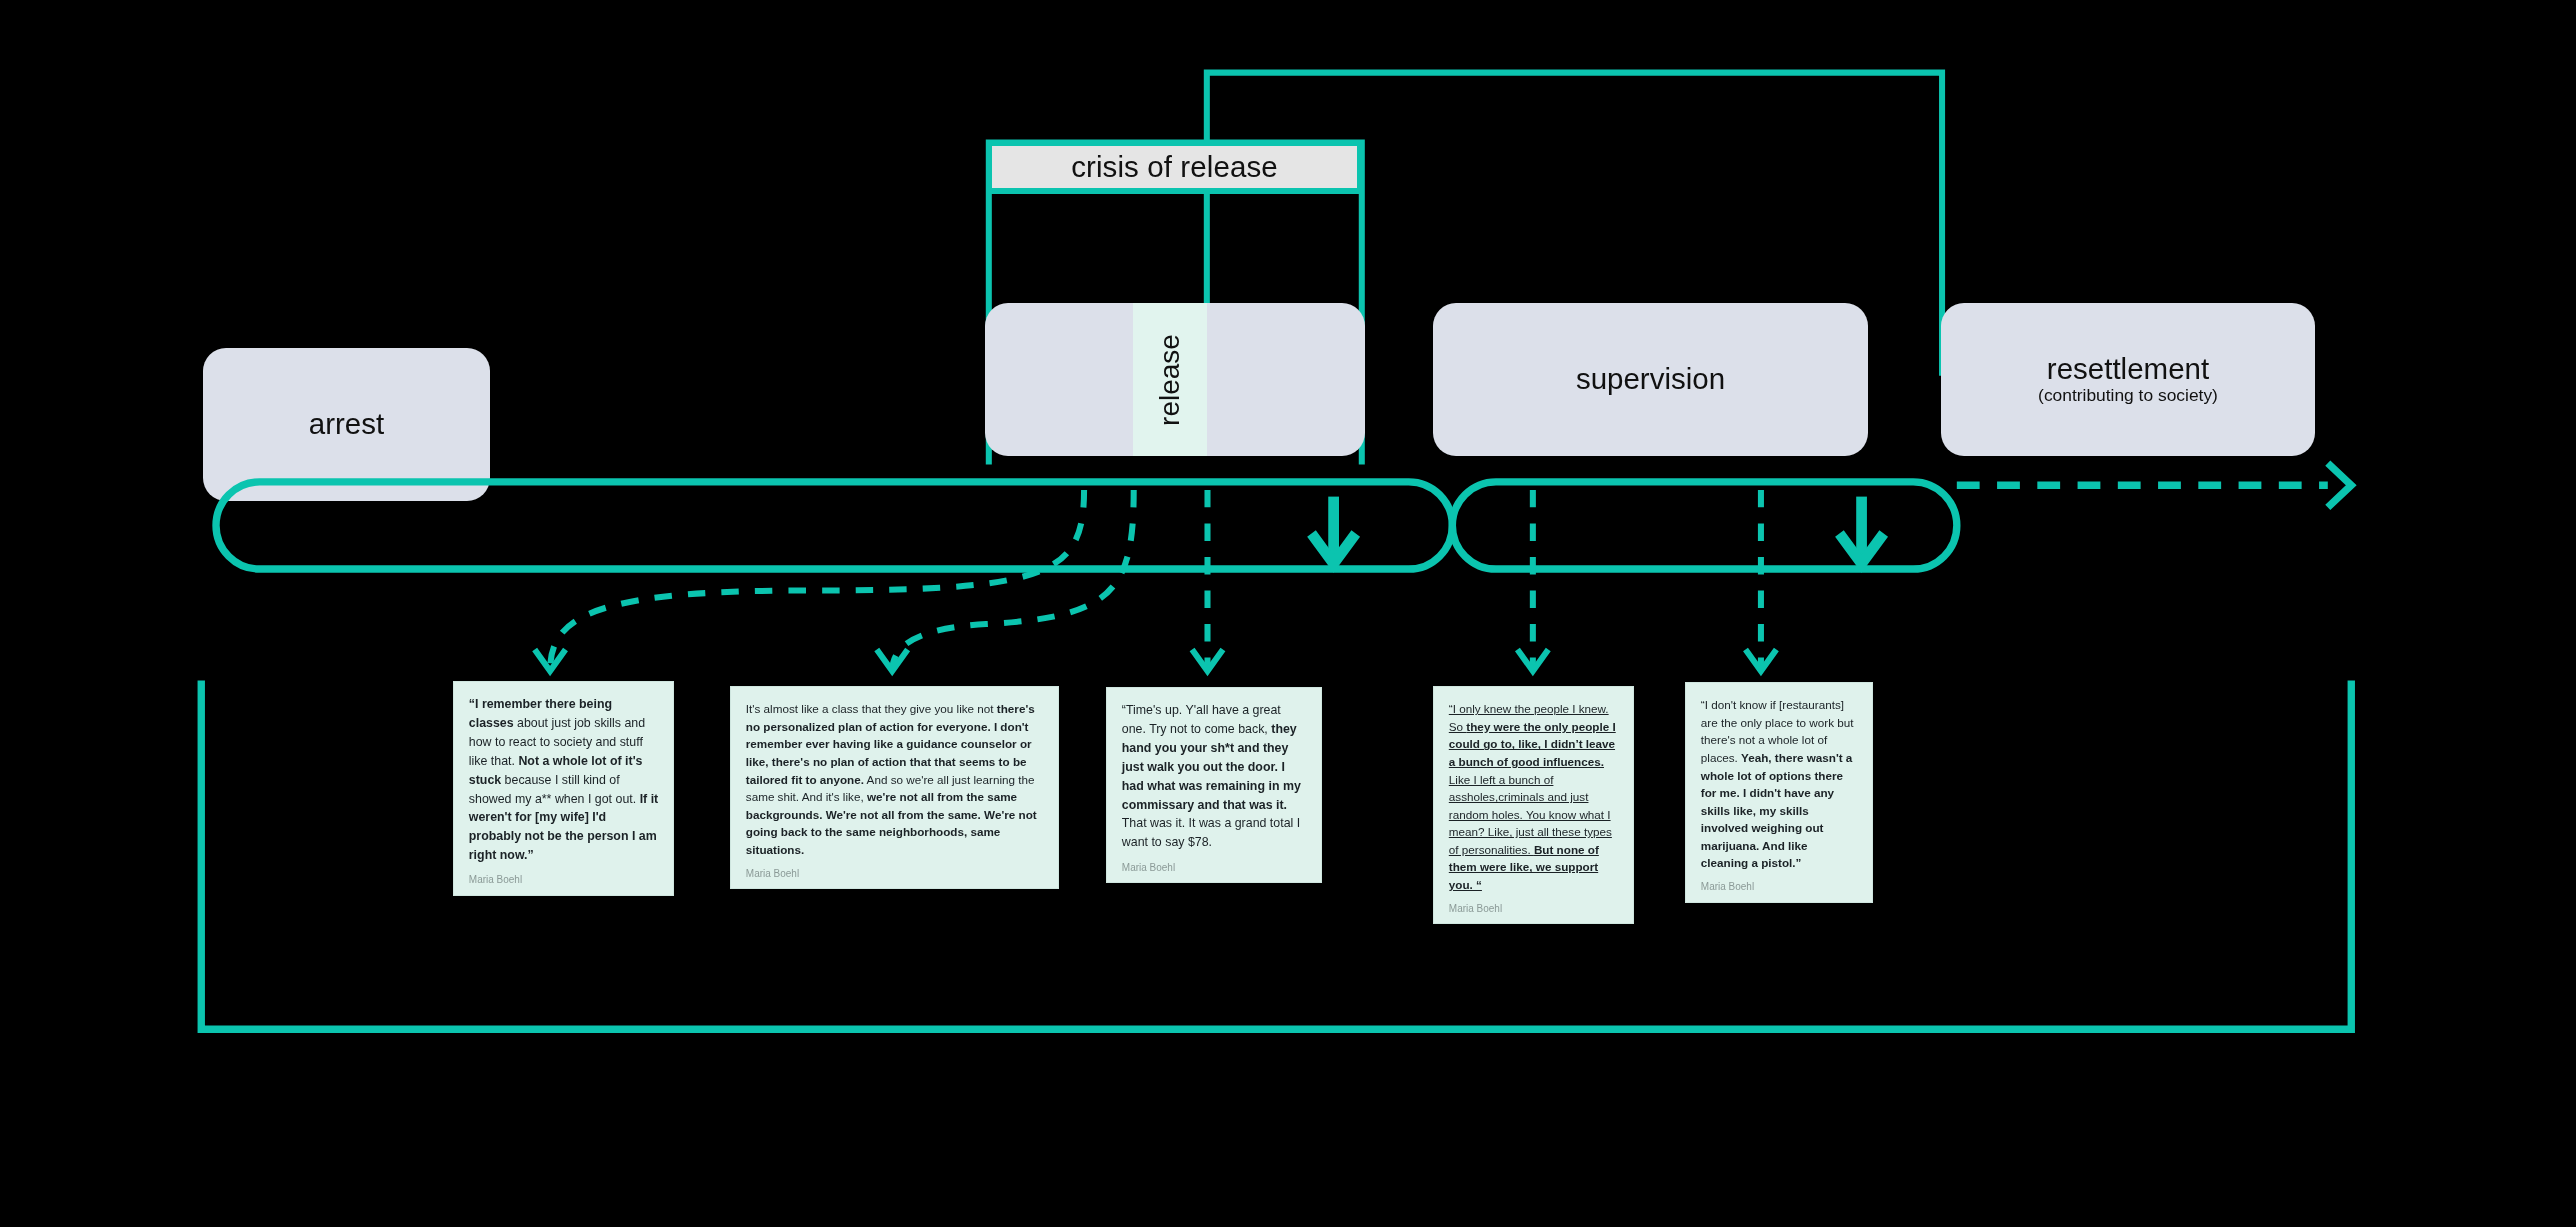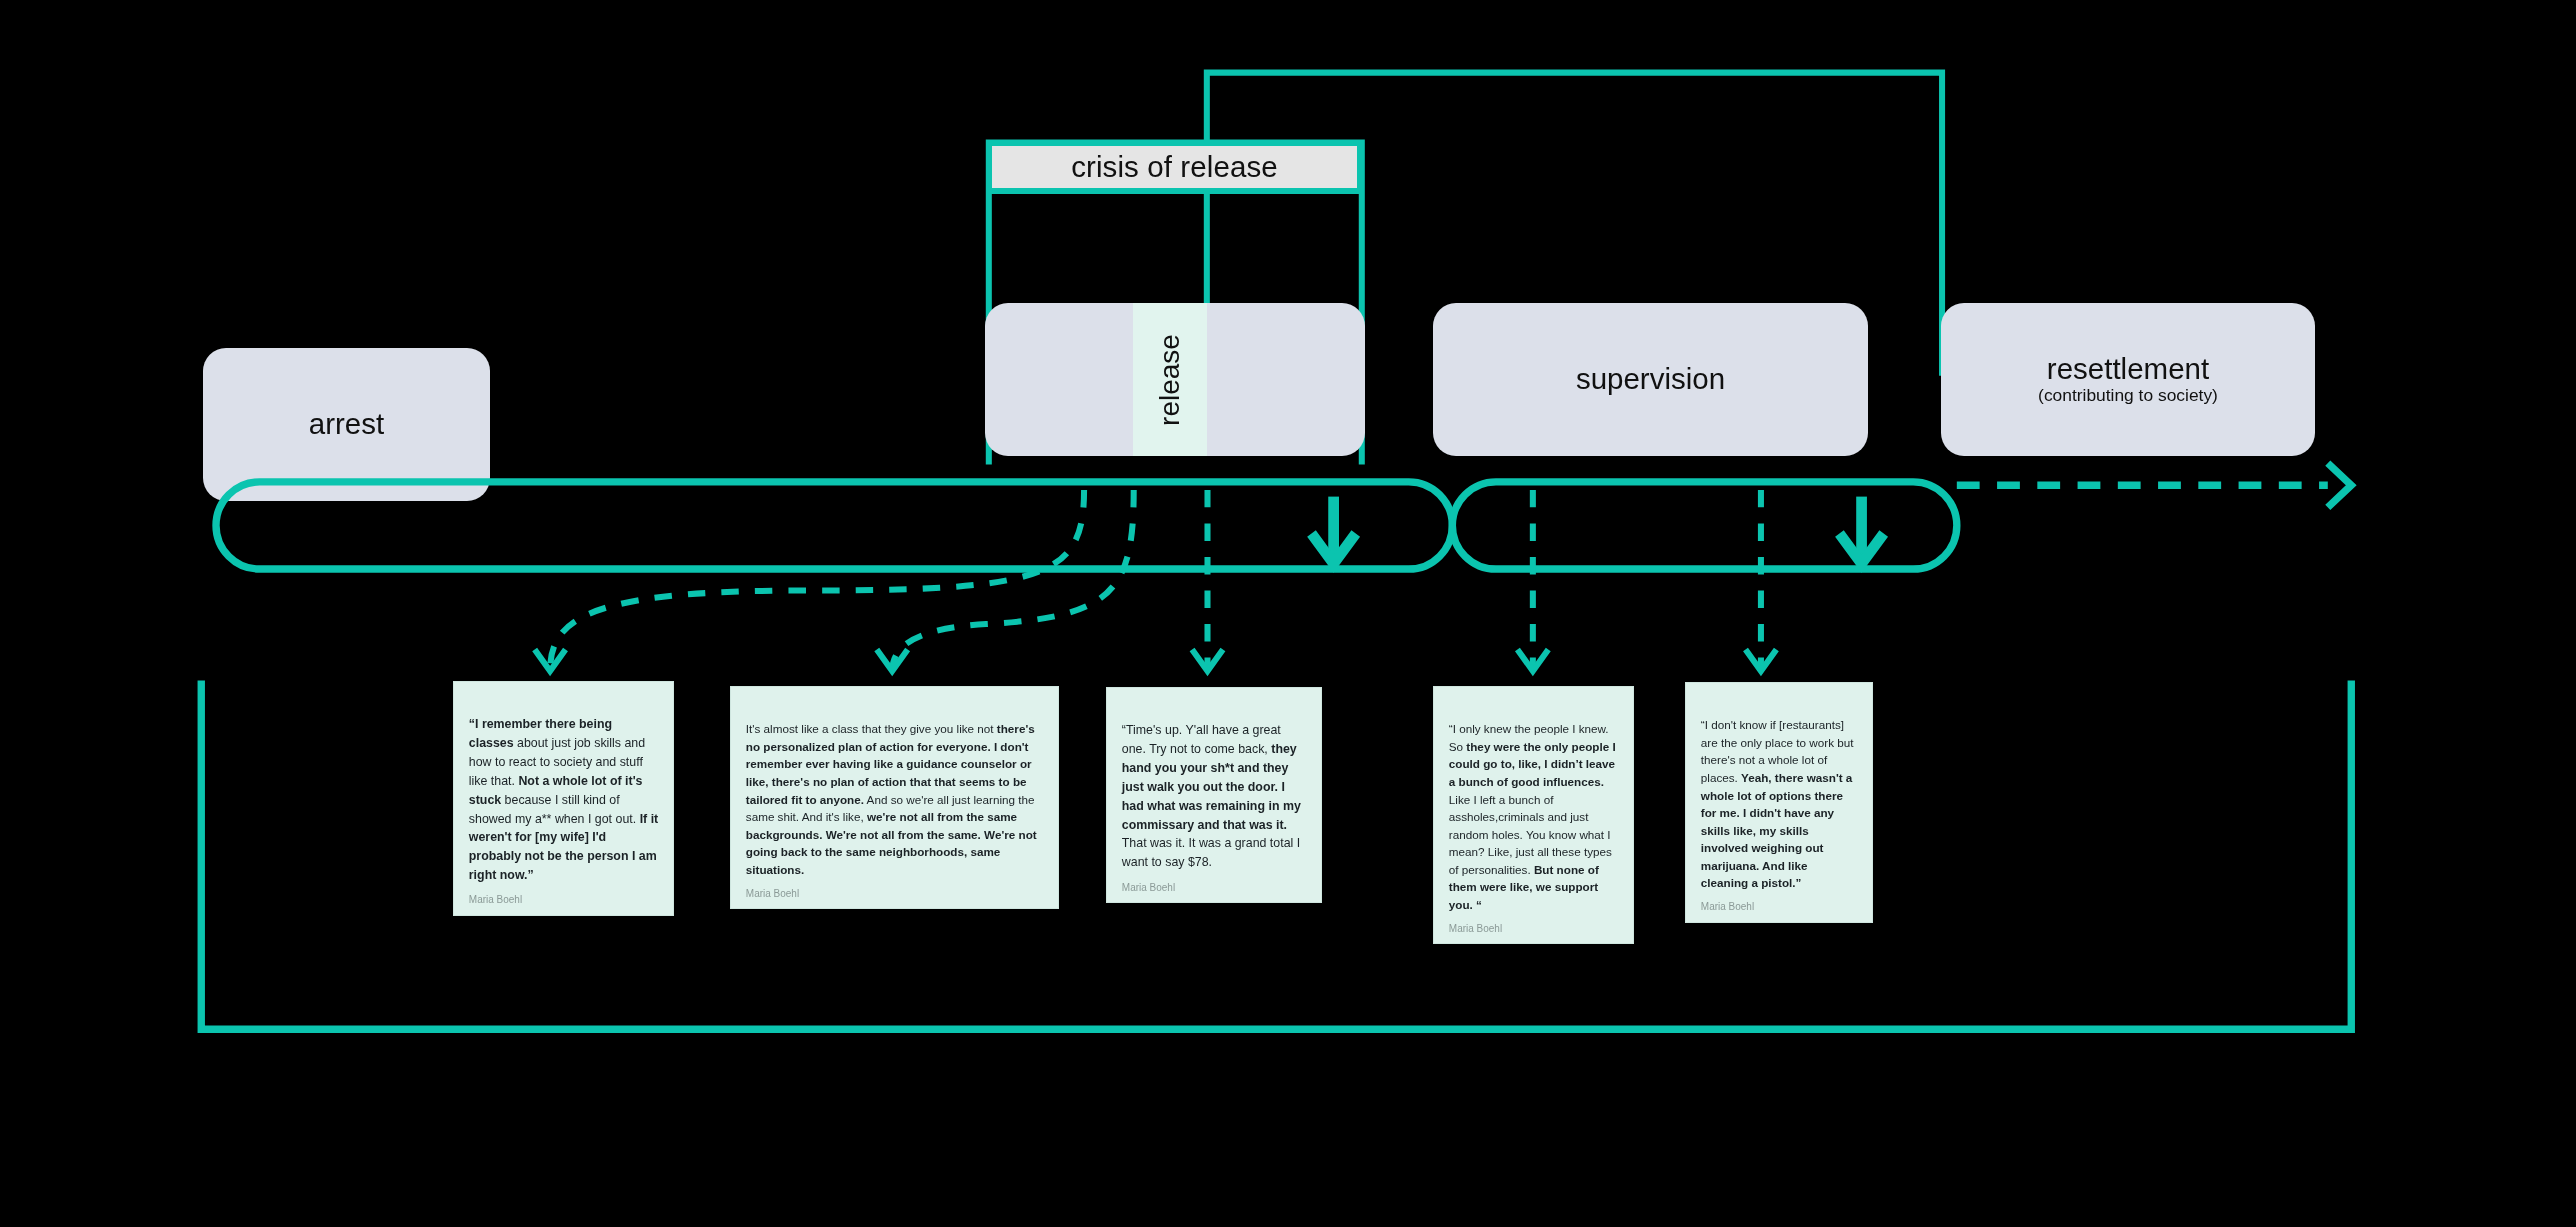--- a/index.html
+++ b/index.html
@@ -62,32 +62,31 @@
     background:#DFF2EC;
     box-sizing:border-box;
     padding:13.4px 14.8px 9.4px 14.8px;
     z-index:8;
     box-shadow:2px 2.7px 0 rgba(0,0,0,.85);
     border:0.7px solid #cfe6df;
   }
   .card .q{
     font-size:12.4px;line-height:1.52;color:#1b2226;
     font-weight:400;
-    margin-top:20px;
   }
   .card .q b{font-weight:700;}
   .card .attr{
     margin-top:9.4px;font-size:10px;color:#8b9a97;font-weight:400;
   }
   #card-1{left:453px;  top:681px; width:221px;}
   #card-2{left:730px; top:686px; width:329px; }
   #card-2 .q{font-size:11.7px;line-height:1.5;}
   #card-3{left:1106px; top:687px; width:216px;}
   #card-4{left:1433px; top:686px; width:201px;}
-  #card-4 .q{font-size:11.7px;line-height:1.5;}
+  #card-4 .q{font-size:11.7px;line-height:1.5;text-decoration:underline;}
   #card-5{left:1685px; top:682px; width:188px;}
   #card-5 .q{font-size:11.7px;line-height:1.5;}
 </style>
 </head>
 <body>
 
 <div id="canvas">
 
   <svg class="svg-layer" viewBox="0 0 3840 1830" xmlns="http://www.w3.org/2000/svg">
     <g fill="none" stroke="#0BC4AF" stroke-width="9" stroke-linecap="butt">

